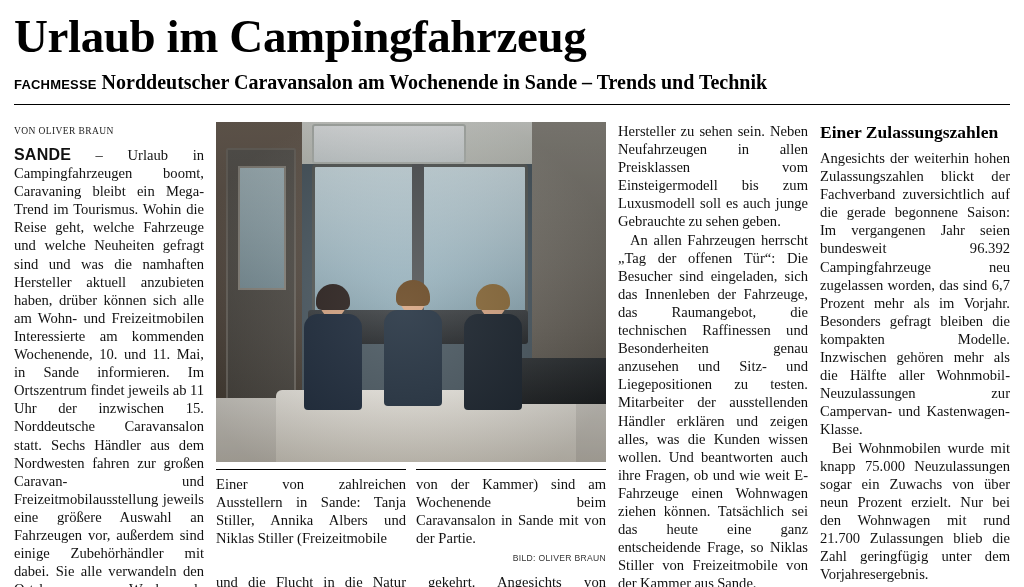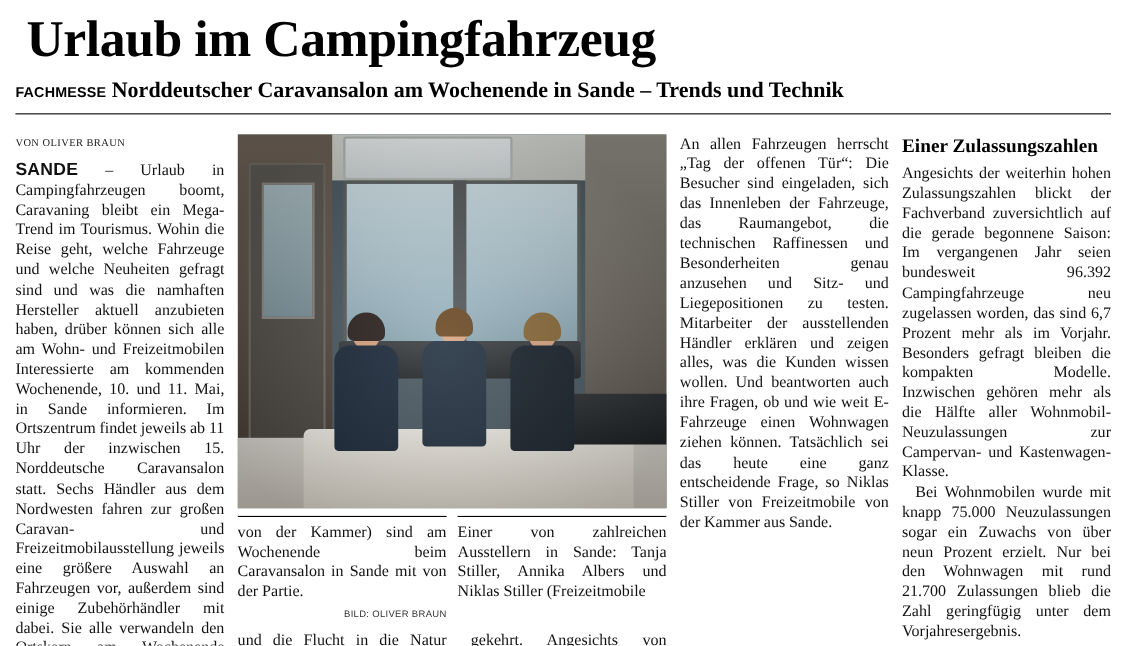--- a/index.html
+++ b/index.html
@@ -22,21 +22,21 @@
     box-sizing: border-box;
   }
 
   
   .headline {
     font-family: "Liberation Serif", serif;
     font-weight: bold;
     font-size: 47px;
     line-height: 52px;
     letter-spacing: -0.4px;
-    margin: 10px 0 0 24px;
+    margin: 10px 0 0 14px;
     color: #000;
   }
   .subline {
     margin: 9px 0 0 14px;
     font-size: 19.5px;
     line-height: 22px;
     color: #000;
   }
   .subline .kicker {
     font-family: "Liberation Sans", sans-serif;
@@ -296,37 +296,38 @@
                 <div class="p-hair"></div>
               </div>
             <div class="p-body"></div>
           </div>
           <div class="ph-shade"></div>
         </div>
 
         <div class="caption-area">
           <div>
             <div class="cap-divider"></div>
+            <p class="caption">Einer von zahlreichen Ausstellern in Sande: Tanja Stiller, Annika Albers und Niklas Stiller (Freizeitmobile</p>
+          </div>
+          <div>
+            <div class="cap-divider"></div>
             <p class="caption">von der Kammer) sind am Wochenende beim Caravansalon in Sande mit von der Partie.</p>
             <div class="credit">BILD: OLIVER BRAUN</div>
-          </div>
-          <div>
-            <div class="cap-divider"></div>
-            <p class="caption">Einer von zahlreichen Ausstellern in Sande: Tanja Stiller, Annika Albers und Niklas Stiller (Freizeitmobile</p>
           </div>
         </div>
 
         <div class="below-photo">
           <p class="body">und die Flucht in die Natur besonders stark boomten, hat die Fachmesse in Sande nicht</p>
           <p class="body">gekehrt. Angesichts von Überproduktion stehen die Höfe bei den Händlern voll.</p>
         </div>
       </div>
     </div>
 
     <div class="col">
+      <p class="body">Hersteller zu sehen sein. Neben Neufahrzeugen in allen Preisklassen vom Einsteigermodell bis zum Luxusmodell soll es auch junge Gebrauchte zu sehen geben.</p>
       <p class="body">An allen Fahrzeugen herrscht „Tag der offenen Tür“: Die Besucher sind eingeladen, sich das Innenleben der Fahrzeuge, das Raumangebot, die technischen Raffinessen und Besonderheiten genau anzusehen und Sitz- und Liegepositionen zu testen. Mitarbeiter der ausstellenden Händler erklären und zeigen alles, was die Kunden wissen wollen. Und beantworten auch ihre Fragen, ob und wie weit E-Fahrzeuge einen Wohnwagen ziehen können. Tatsächlich sei das heute eine ganz entscheidende Frage, so Niklas Stiller von Freizeitmobile von der Kammer aus Sande.</p>
 
     </div>
 
     <div class="col">
       <h2 class="subhead">Einer Zulassungszahlen</h2>
       <p class="body">Angesichts der weiterhin hohen Zulassungszahlen blickt der Fachverband zuversichtlich auf die gerade begonnene Saison: Im vergangenen Jahr seien bundesweit 96.392 Campingfahrzeuge neu zugelassen worden, das sind 6,7 Prozent mehr als im Vorjahr. Besonders gefragt bleiben die kompakten Modelle. Inzwischen gehören mehr als die Hälfte aller Wohnmobil-Neuzulassungen zur Campervan- und Kastenwagen-Klasse.</p>
       <p class="body">Bei Wohnmobilen wurde mit knapp 75.000 Neuzulassungen sogar ein Zuwachs von über neun Prozent erzielt. Nur bei den Wohnwagen mit rund 21.700 Zulassungen blieb die Zahl geringfügig unter dem Vorjahresergebnis.</p>
     </div>
 

